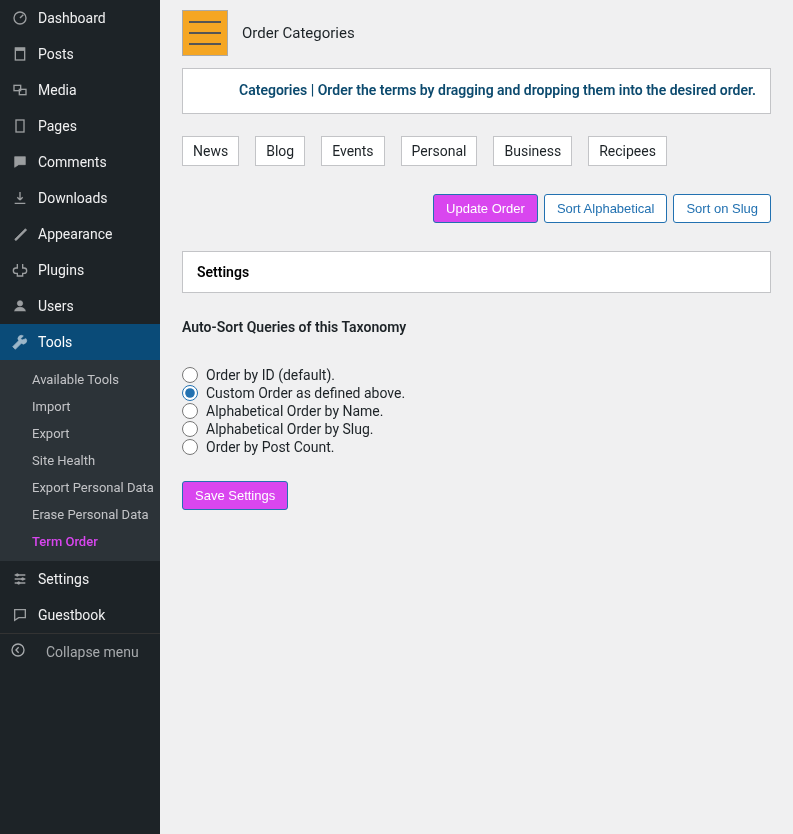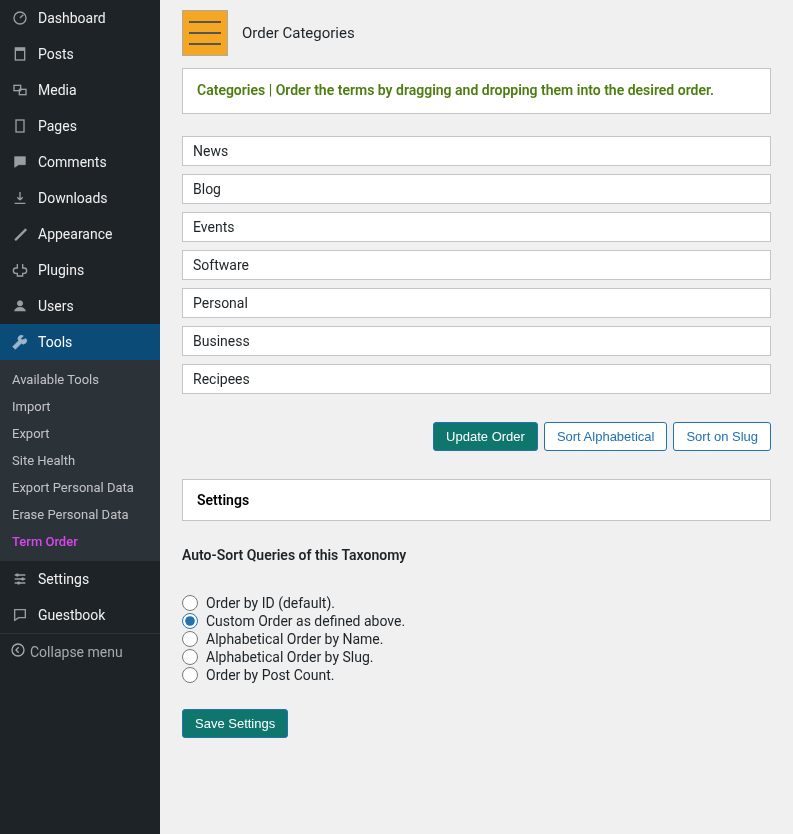--- a/index.html
+++ b/index.html
@@ -37,36 +37,37 @@
   }
   .side-item.active {
     background: #0a4b78;
     color: #fff;
   }
   .sub-list {
     background: #2c3338;
     padding: 6px 0;
   }
   .sub-item {
-    padding: 6px 12px;
+    padding: 6px 4px;
     font-size: 13px;
     color: #c3c4c7;
     cursor: pointer;
+    margin-left: 28px;
   }
   .sub-item.current {
     color: #d946ef;
     font-weight: 500;
   }
   .collapse-item {
     display: flex;
     align-items: center;
     padding: 8px 10px;
     cursor: pointer;
     color: #a7aaad;
-    gap: 4px;
+    gap: 20px;
     border-top: 1px solid #333;
   }
 
   
   .main {
     flex: 1;
     background: #f0f0f1;
     padding: 10px 22px 28px;
     overflow: auto;
   }
@@ -95,27 +96,28 @@
     color: #1d2327;
     font-weight: 400;
   }
   .instruction-box {
     border: 1px solid #c3c4c7;
     background: #fff;
     padding: 12px 14px;
     margin-bottom: 22px;
     font-size: 14px;
     font-weight: 600;
-    color: #4d7c0f;
+    color: #0c4a6e;
     line-height: 1.4;
+    text-align: right;
   }
   .drag-list {
     display: flex;
-    flex-direction: column;
-    gap: 8px;
+    flex-direction: row;
+    gap: 16px;
     margin-bottom: 28px;
   }
   .drag-row {
     background: #fff;
     border: 1px solid #c3c4c7;
     padding: 6px 10px;
     font-size: 14px;
     color: #1d2327;
     cursor: grab;
   }
@@ -126,21 +128,21 @@
     margin-bottom: 28px;
   }
   .btn {
     font-size: 13px;
     padding: 6px 12px;
     border-radius: 3px;
     border: 1px solid #2271b1;
     cursor: pointer;
   }
   .btn-primary {
-    background: #0f766e;
+    background: #d946ef;
     color: #fff;
   }
   .btn-secondary {
     background: #fff;
     color: #2271b1;
   }
   .settings-box {
     border: 1px solid #c3c4c7;
     background: #fff;
     padding: 12px 14px;
@@ -325,21 +327,20 @@
     </div>
     <h2 class="page-title">Order Categories</h2>
   </div>
 
   <div class="instruction-box">Categories | Order the terms by dragging and dropping them into the desired order.</div>
 
   <div class="drag-list">
     <div class="drag-row">News</div>
     <div class="drag-row">Blog</div>
     <div class="drag-row">Events</div>
-    <div class="drag-row">Software</div>
     <div class="drag-row">Personal</div>
     <div class="drag-row">Business</div>
     <div class="drag-row">Recipees</div>
   </div>
 
   <div class="btn-row">
     <button class="btn btn-primary">Update Order</button>
     <button class="btn btn-secondary">Sort Alphabetical</button>
     <button class="btn btn-secondary">Sort on Slug</button>
   </div>

